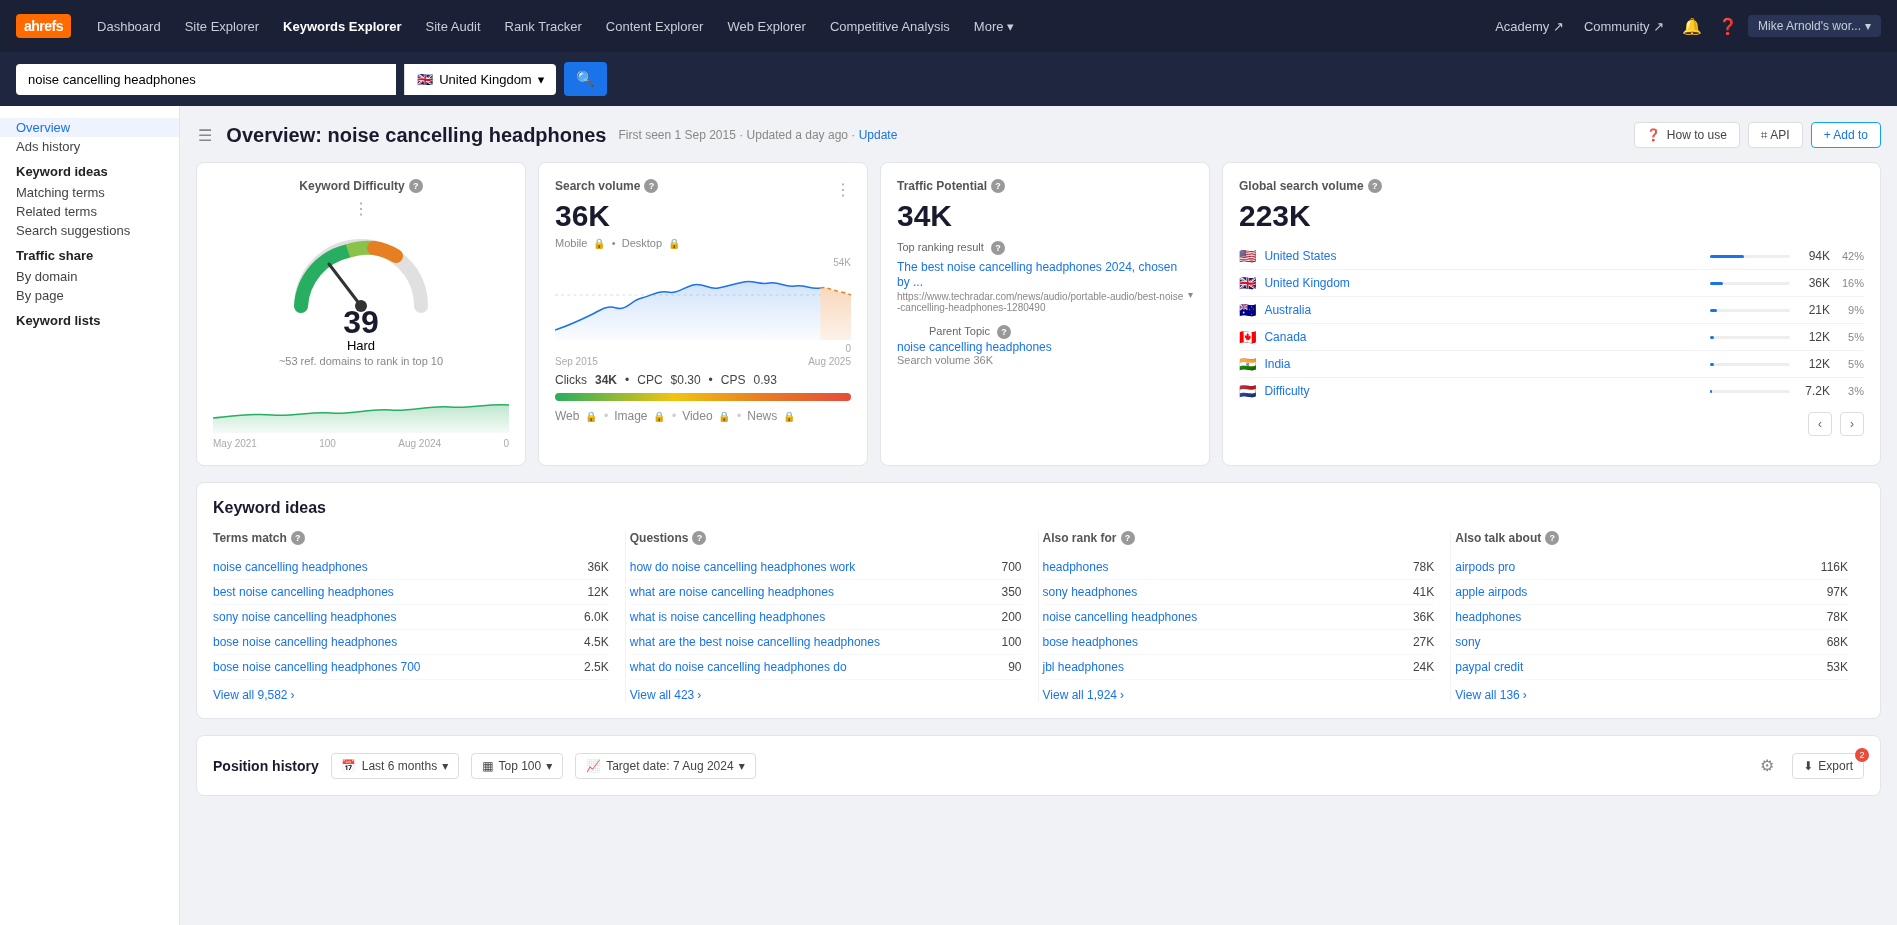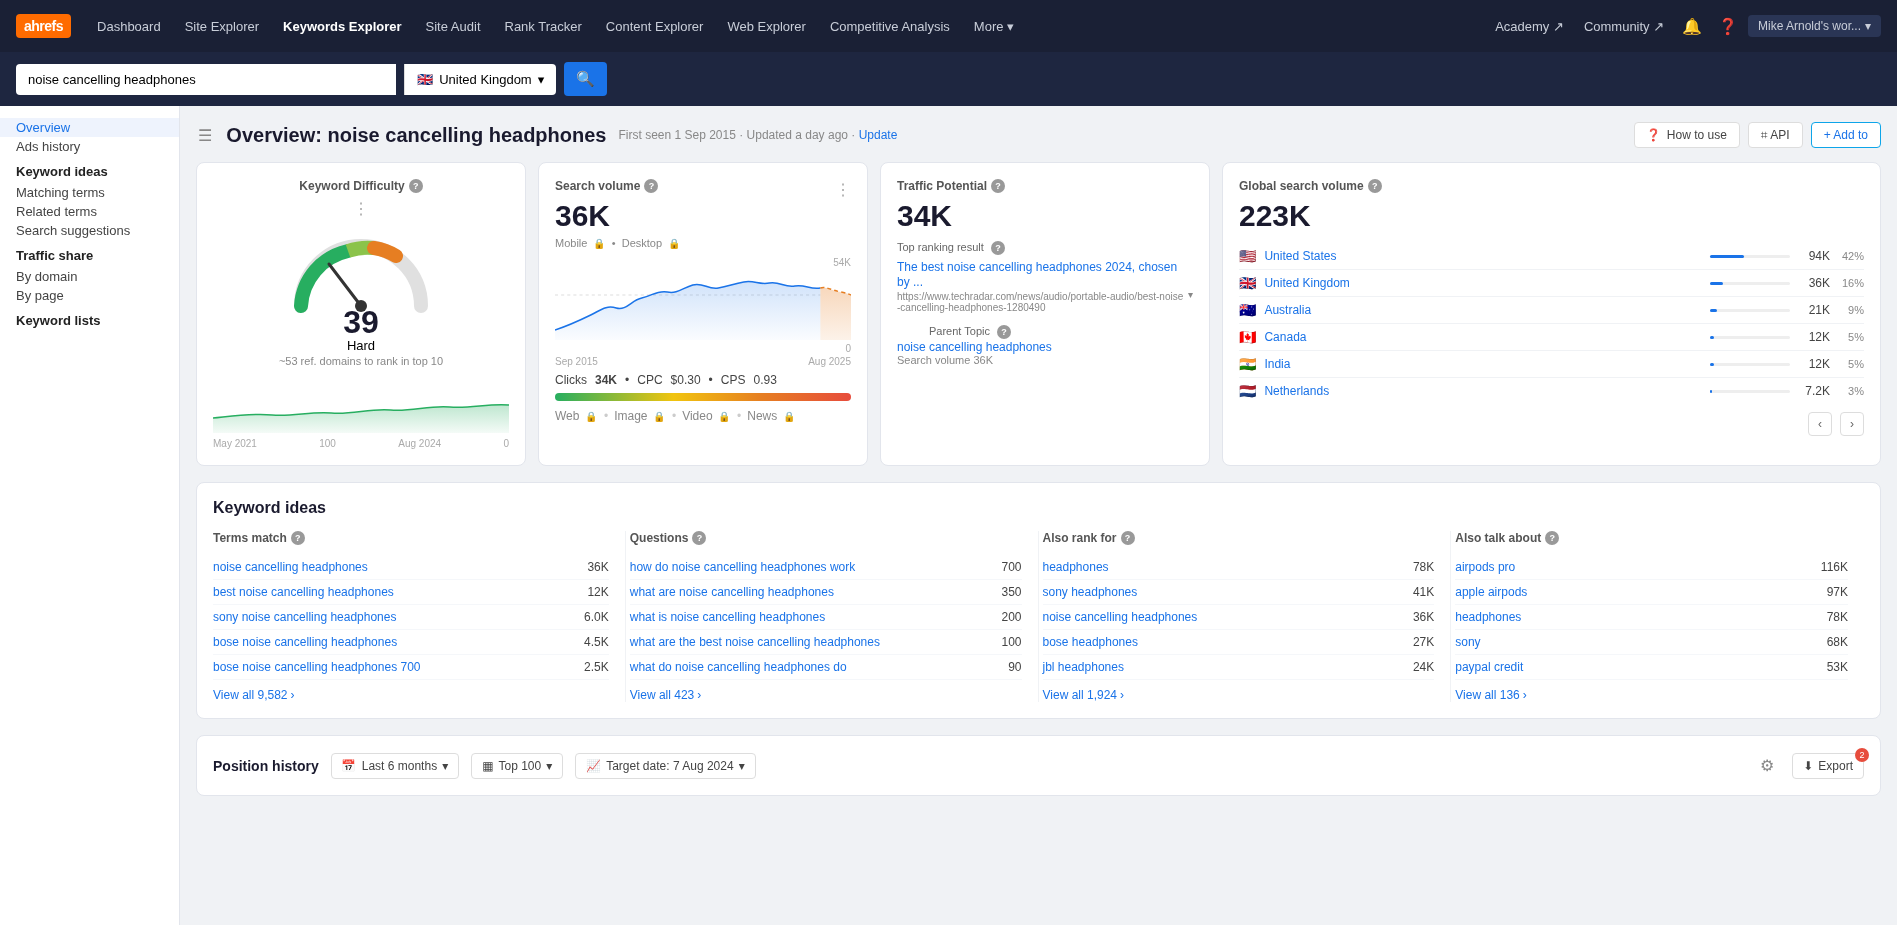--- a/index.html
+++ b/index.html
@@ -655,21 +655,21 @@
     <span class="gsv-flag">🇮🇳</span>
     <span class="gsv-country" style="cursor:pointer;color:#1a73e8">India</span>
     <div class="gsv-bar-wrap">
       <div class="gsv-bar-fill" style="width:5%;background:#1a73e8;"></div>
     </div>
     <span class="gsv-value">12K</span>
     <span class="gsv-pct">5%</span>
   </div>
             <div class="gsv-row">
     <span class="gsv-flag">🇳🇱</span>
-    <span class="gsv-country" style="cursor:pointer;color:#1a73e8">Netherlands</span>
+    <span class="gsv-country" style="cursor:pointer;color:#1a73e8">Difficulty</span>
     <div class="gsv-bar-wrap">
       <div class="gsv-bar-fill" style="width:3%;background:#1a73e8;"></div>
     </div>
     <span class="gsv-value">7.2K</span>
     <span class="gsv-pct">3%</span>
   </div>
           </div>
         <div class="gsv-nav">
           <button class="gsv-nav-btn">‹</button>
           <button class="gsv-nav-btn">›</button>

